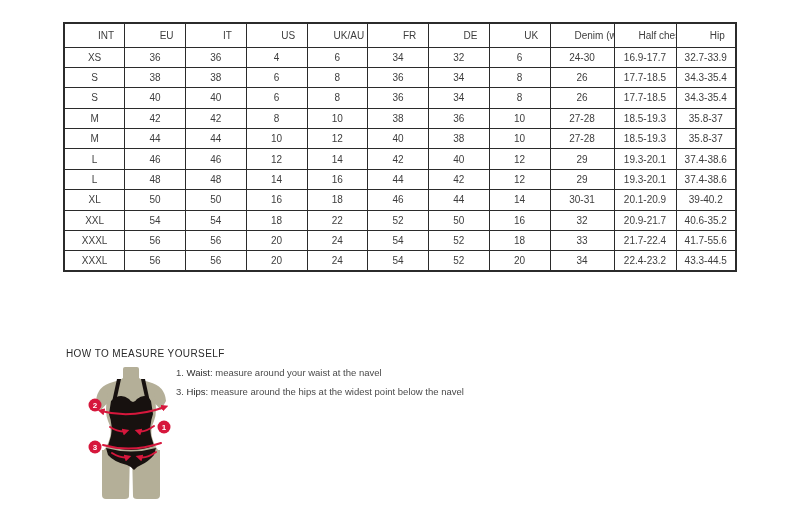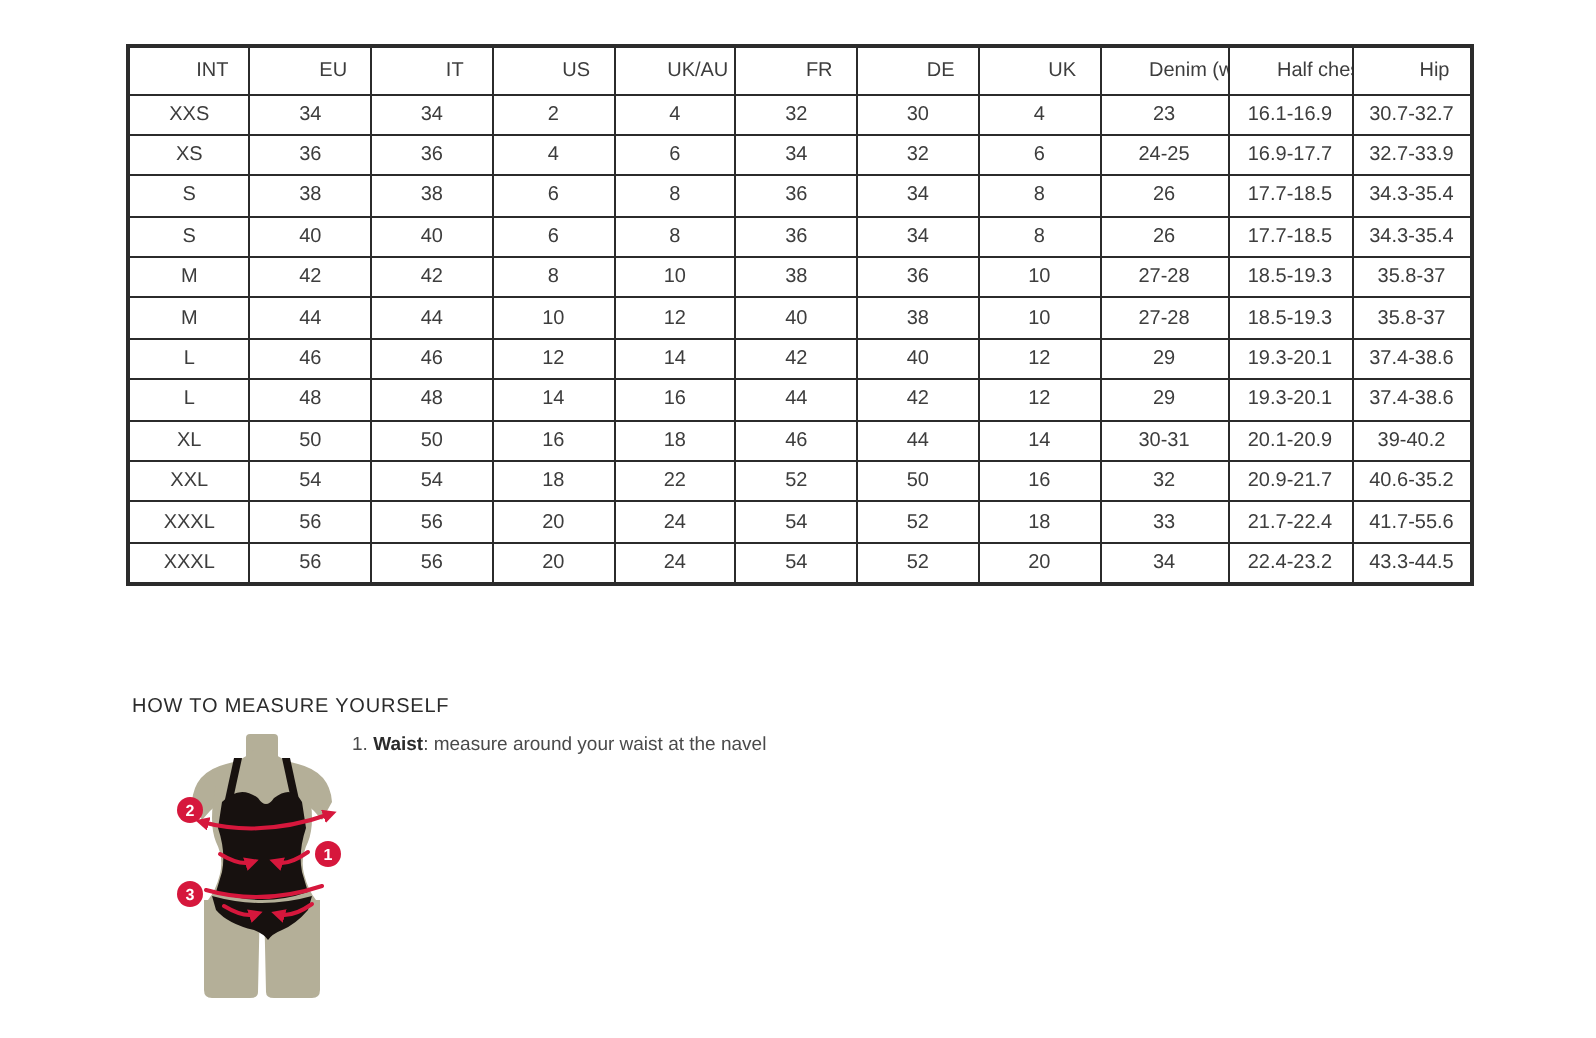--- a/index.html
+++ b/index.html
@@ -48,21 +48,21 @@
   }
   .measure-list {
     position: absolute;
     left: 176px; top: 368px;
     width: 420px;
     font-size: 9.5px;
     color: #4a4a4a;
   }
   .m-item { margin-bottom: 8.5px; line-height: 10px; }
   .m-item .m-num   { color: #4a4a4a; }
-  .m-item .m-label { font-weight: bold; color: #2b2b2b; }
+  .m-item .m-label { font-weight: normal; color: #2b2b2b; }
 </style>
 </head>
 <body>
 
 <table class="size-table">
     <thead>
       <tr>
         <th>INT</th>
         <th>EU</th>
         <th>IT</th>
@@ -71,42 +71,29 @@
         <th>FR</th>
         <th>DE</th>
         <th>UK</th>
         <th>Denim (waist)</th>
         <th>Half chest</th>
         <th>Hip</th>
       </tr>
     </thead>
     <tbody>
       <tr>
-        <td>XXS</td>
-        <td>34</td>
-        <td>34</td>
-        <td>2</td>
+        <td>XS</td>
+        <td>36</td>
+        <td>36</td>
         <td>4</td>
+        <td>6</td>
+        <td>34</td>
         <td>32</td>
-        <td>30</td>
-        <td>4</td>
-        <td>23</td>
-        <td>16.1-16.9</td>
-        <td>30.7-32.7</td>
-      </tr>
-      <tr>
-        <td>XS</td>
-        <td>36</td>
-        <td>36</td>
-        <td>4</td>
-        <td>6</td>
-        <td>34</td>
-        <td>32</td>
-        <td>6</td>
-        <td>24-25</td>
+        <td>6</td>
+        <td>24-30</td>
         <td>16.9-17.7</td>
         <td>32.7-33.9</td>
       </tr>
       <tr>
         <td>S</td>
         <td>38</td>
         <td>38</td>
         <td>6</td>
         <td>8</td>
         <td>36</td>
@@ -290,13 +277,17 @@
       <text x="11" y="84" text-anchor="middle" font-size="8" font-weight="bold" fill="#ffffff">3</text>
     </g>
   </svg>
 </div>
 
 <div class="measure-list">
   <div class="m-item">
     <span class="m-num">1.</span>
     <span class="m-label">Waist</span><span class="m-text">: measure around your waist at the navel</span>
   </div>
+  <div class="m-item">
+    <span class="m-num">3.</span>
+    <span class="m-label">Hips</span><span class="m-text">: measure around the hips at the widest point below the navel</span>
+  </div>
 </div>
 
 </body></html>

